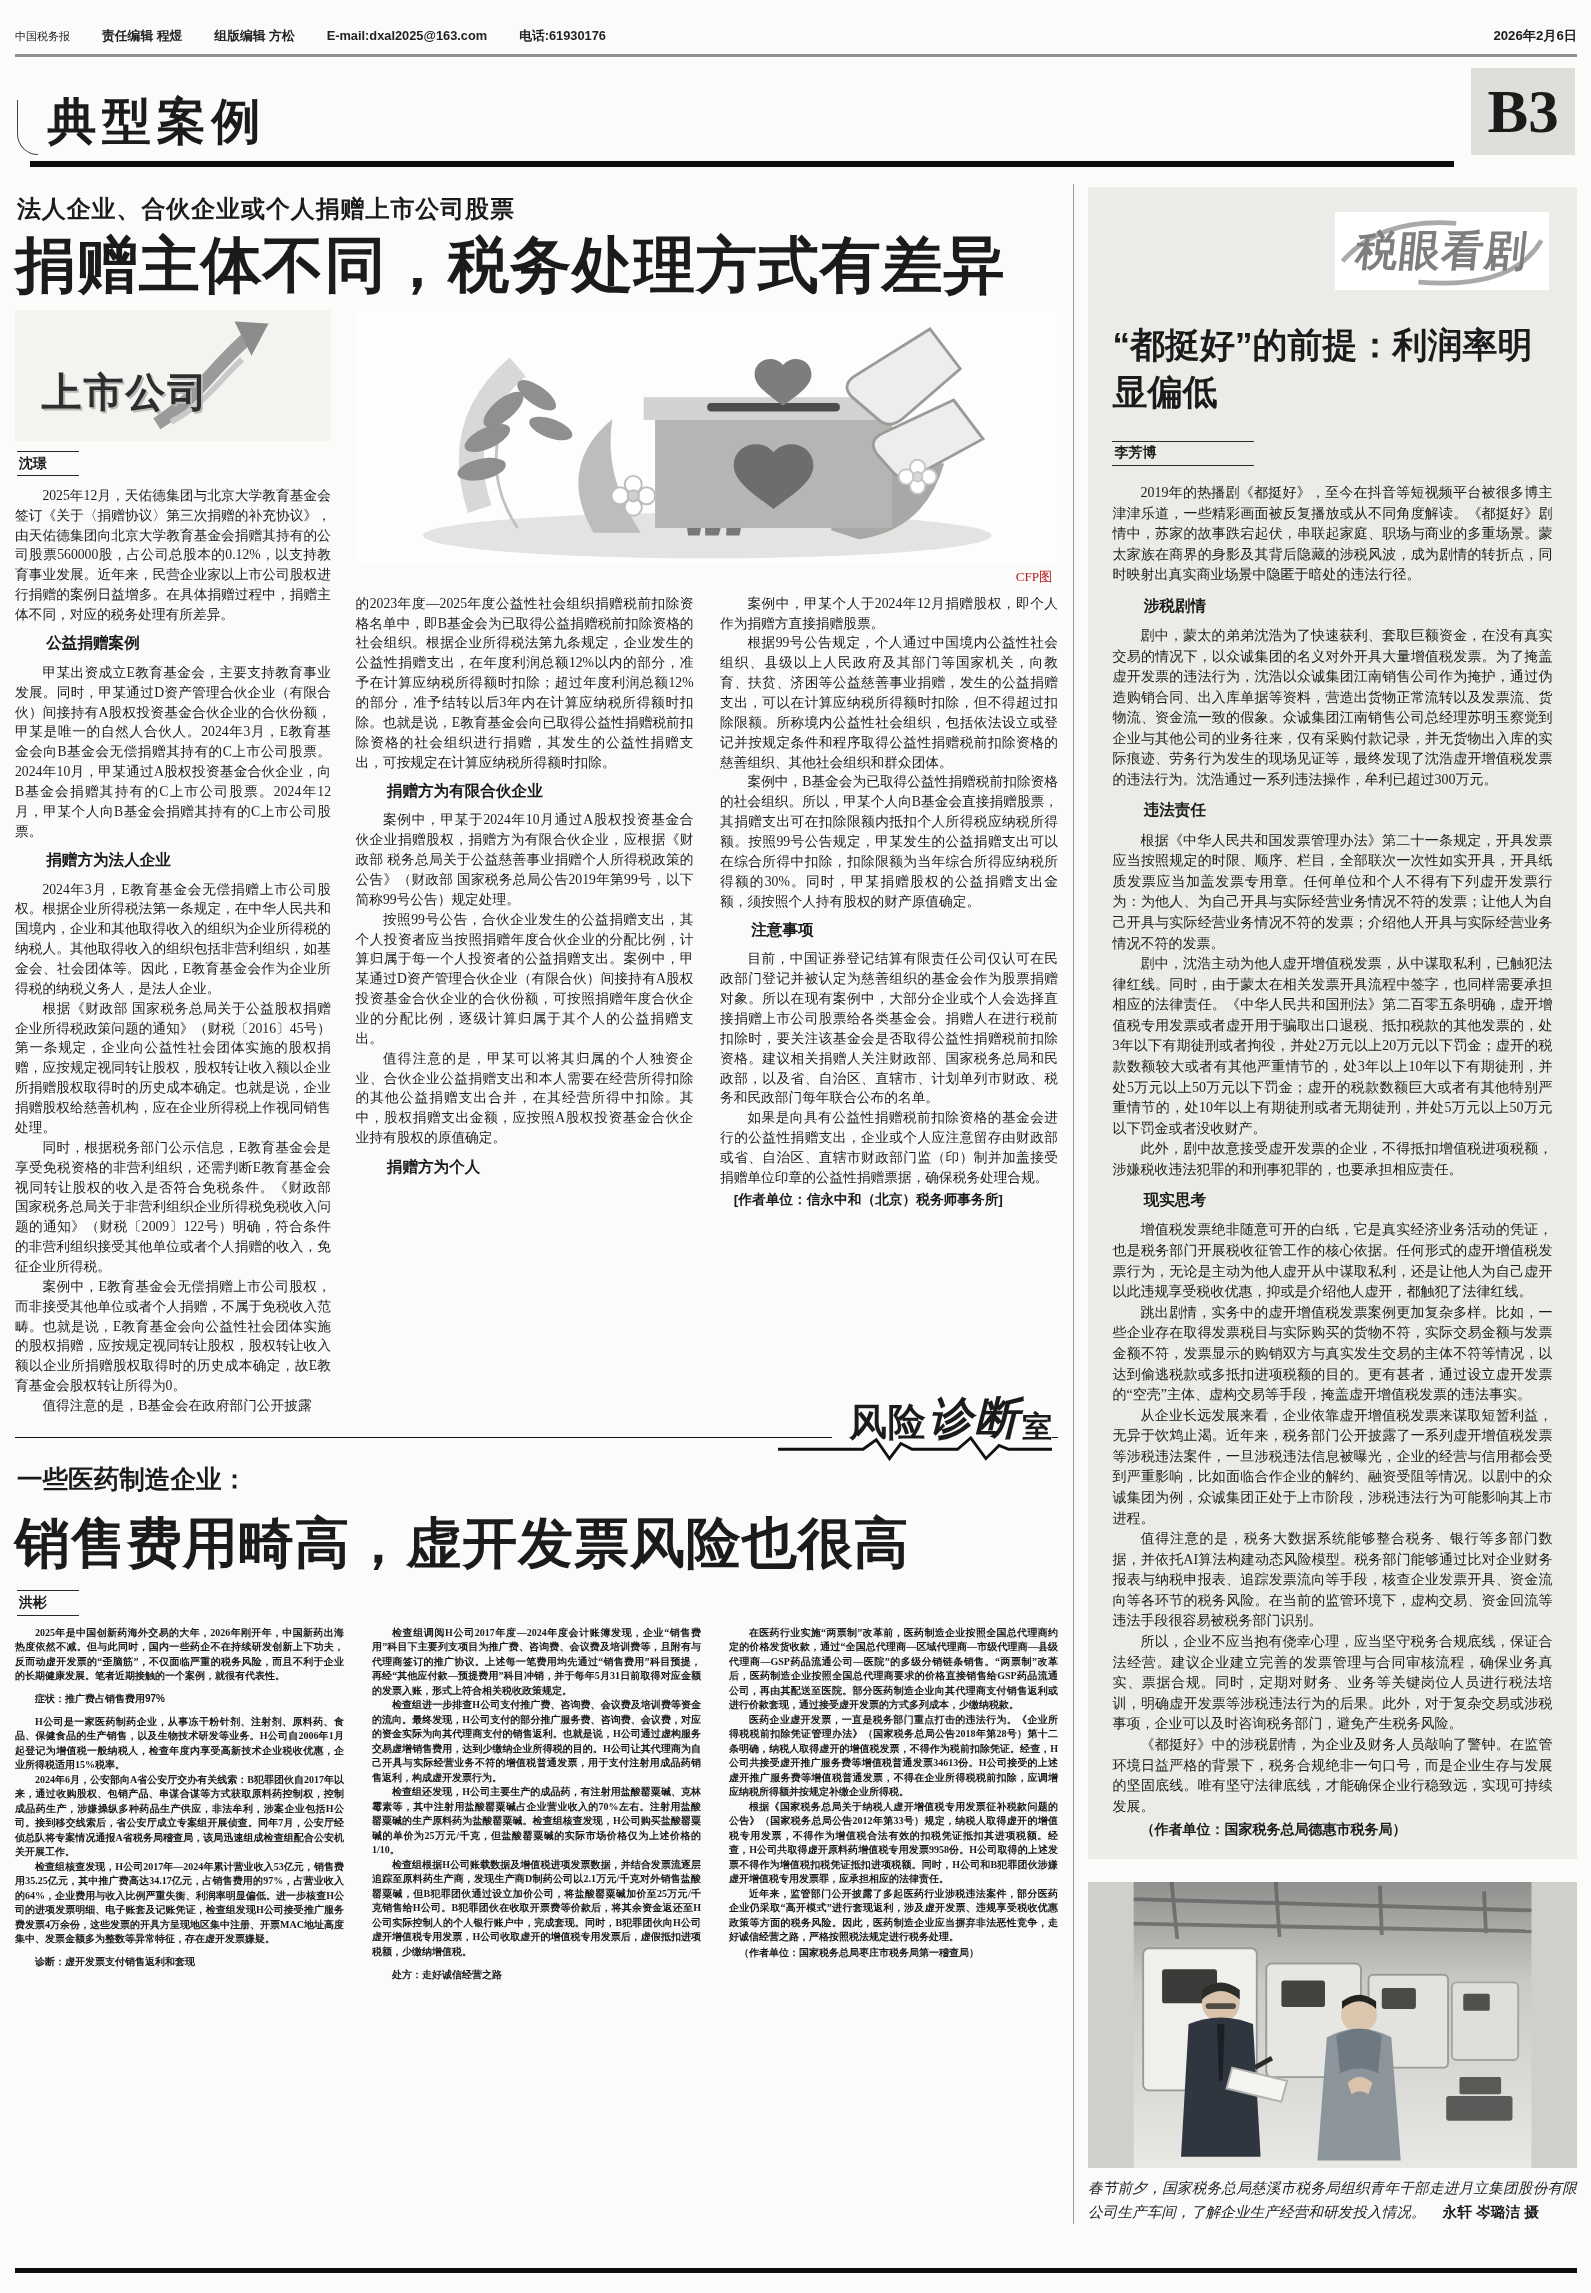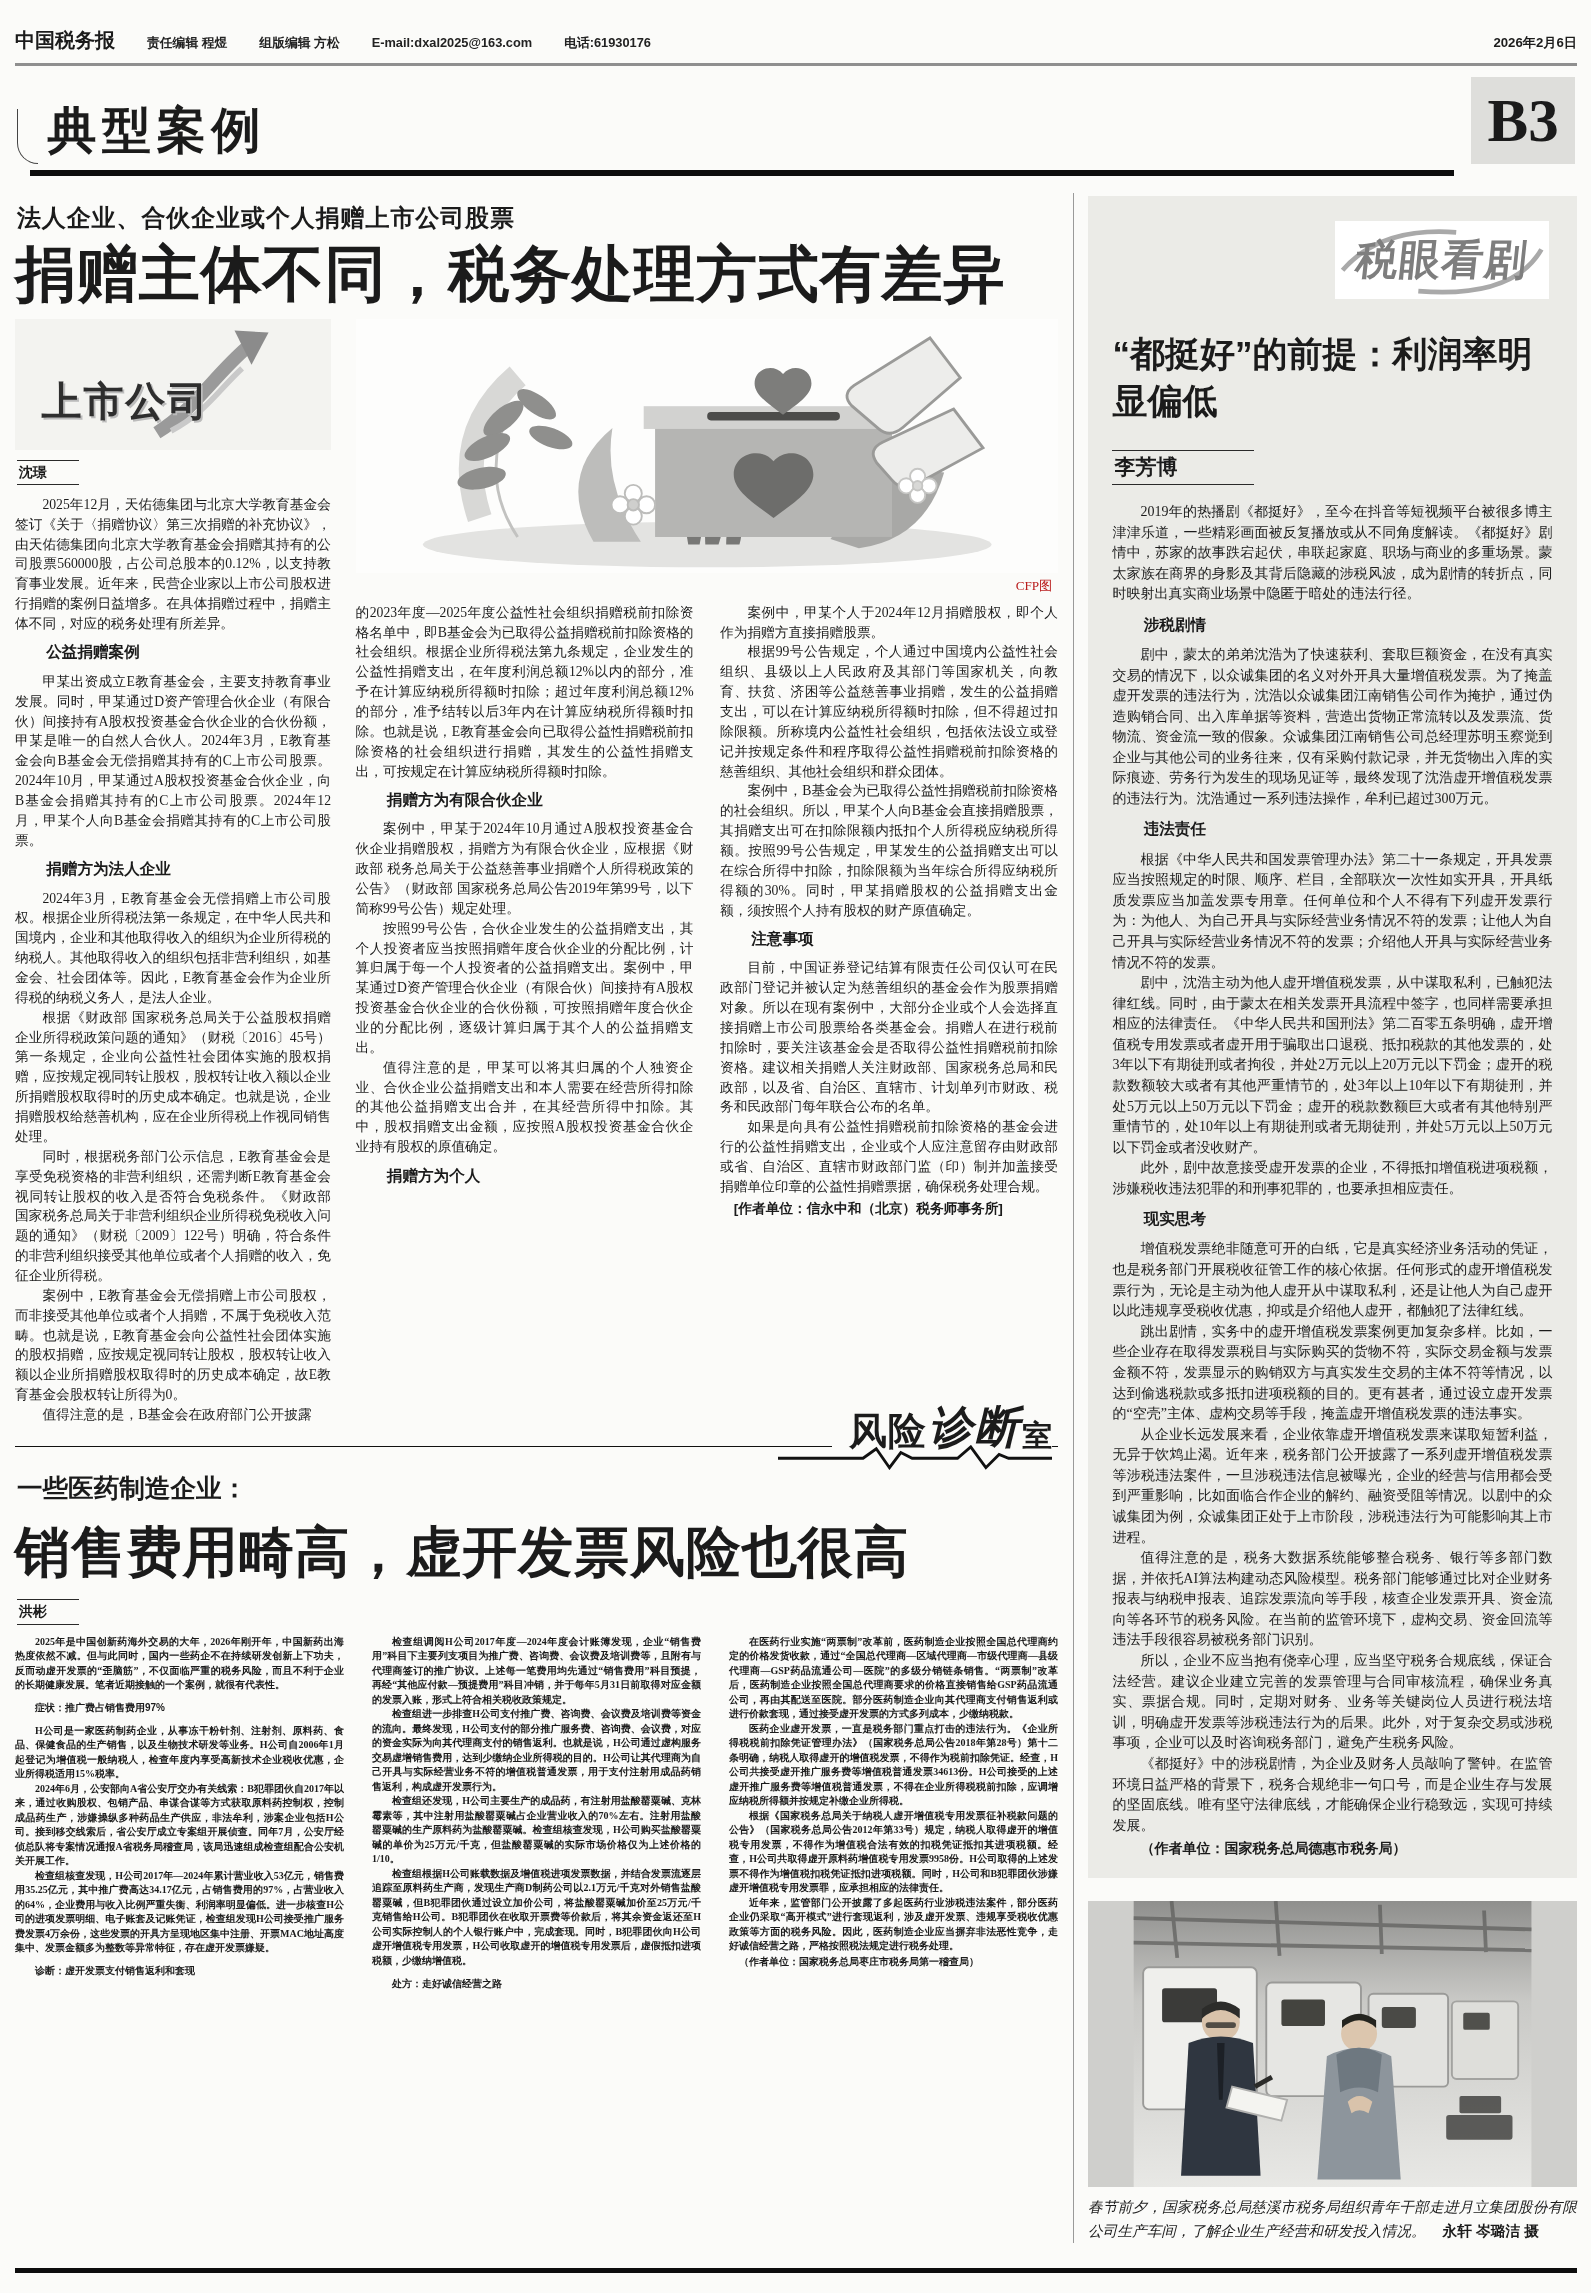--- a/index.html
+++ b/index.html
@@ -6,21 +6,21 @@
   html,body { background:#e9e9e7; }
   .page {
     position:relative; width:1592px; height:2294px; margin:0 auto;
     background:#fbfbf9; color:#1b1b1b; overflow:hidden;
     font-family:"Liberation Serif", serif;
   }
   
   .masthead { padding:26.5px 15px 0 15px; }
   .mh-row { display:flex; justify-content:space-between; align-items:baseline; font-family:"Liberation Sans", sans-serif; }
   .mh-left { display:flex; gap:32px; align-items:baseline; }
-  .paper-name { font-weight:700; font-size:20px; }
+  .paper-name { font-weight:400; font-size:11px; }
   .mh-item { font-size:12.8px; font-weight:700; color:#222; }
   .mh-date { font-size:13.2px; font-weight:700; }
   .mh-rule { height:2.8px; background:#8f8f8f; margin-top:9.5px; }
   .title-row { display:flex; justify-content:space-between; align-items:flex-end; padding:11.4px 1.9px 0 1.9px; }
   .section-wrap { display:flex; align-items:flex-end; gap:9.5px; }
   .curve { width:21px; height:55px; border-left:1.9px solid #444; border-bottom:1.9px solid #444; border-bottom-left-radius:24.6px; }
   .section-title { font-size:49px; font-weight:900; letter-spacing:5.7px; font-family:"Liberation Serif", serif; }
   .pageno { background:#dededb; width:104px; height:87px; display:flex; align-items:center; justify-content:center;
             font-size:61px; font-weight:900; font-family:"Liberation Serif", serif; }
   .thick-rule { height:5.7px; background:#0d0d0d; margin:5.7px 123px 0 15px; }
@@ -62,21 +62,21 @@
   .kicker2 { font-family:"Liberation Sans", sans-serif; font-weight:700; font-size:25.6px; margin:24.6px 0 9.5px 1.9px; }
   .headline2 { font-size:55px; font-weight:900; letter-spacing:0.9px; font-family:"Liberation Serif", serif; }
   
   .panel { background:#ebebe7; margin-top:7.6px; padding:24.6px 24.6px 19px 24.6px; min-height:1650px; }
   .panel-badge { position:relative; width:214px; height:78px; background:#fff; margin-left:auto; margin-right:3.8px;
                  display:flex; align-items:center; justify-content:center; overflow:hidden; }
   .panel-badge .badge-text { position:relative; z-index:2; font-size:42px; font-weight:900; color:#7e7e7e;
                  transform:skewX(-6deg); font-family:"Liberation Sans", sans-serif; letter-spacing:0.9px; }
   .badge-swoosh { position:absolute; inset:0; z-index:1; }
   .sb-title { font-size:35px; font-weight:900; margin:32px 0 0 0; letter-spacing:0; font-family:"Liberation Sans", sans-serif; }
-  .byline.sb { width:142px; margin:24.6px 0 17px 0; font-size:21px; }
+  .byline.sb { width:142px; margin:24.6px 0 17px 0; font-size:14px; }
   .sb-flow .flow-p { font-size:14px; line-height:1.47; }
   .sb-flow .flow-h { margin:9.5px 0; }
   .sb-flow .flow-p.sig { text-indent:2em; }
   
   .photo { margin-top:23px; }
   .photo-art { height:286px; background:#cfcfcc; overflow:hidden; }
   .photo-art svg { width:100%; height:100%; display:block; }
   .photo figcaption { margin-top:9.5px; font-size:14.7px; line-height:1.6; text-align:justify;
                       font-family:"Liberation Serif", serif; font-style:italic; }
   .photo figcaption b { font-style:normal; font-family:"Liberation Sans", sans-serif; white-space:nowrap; padding-left:13.2px; }

